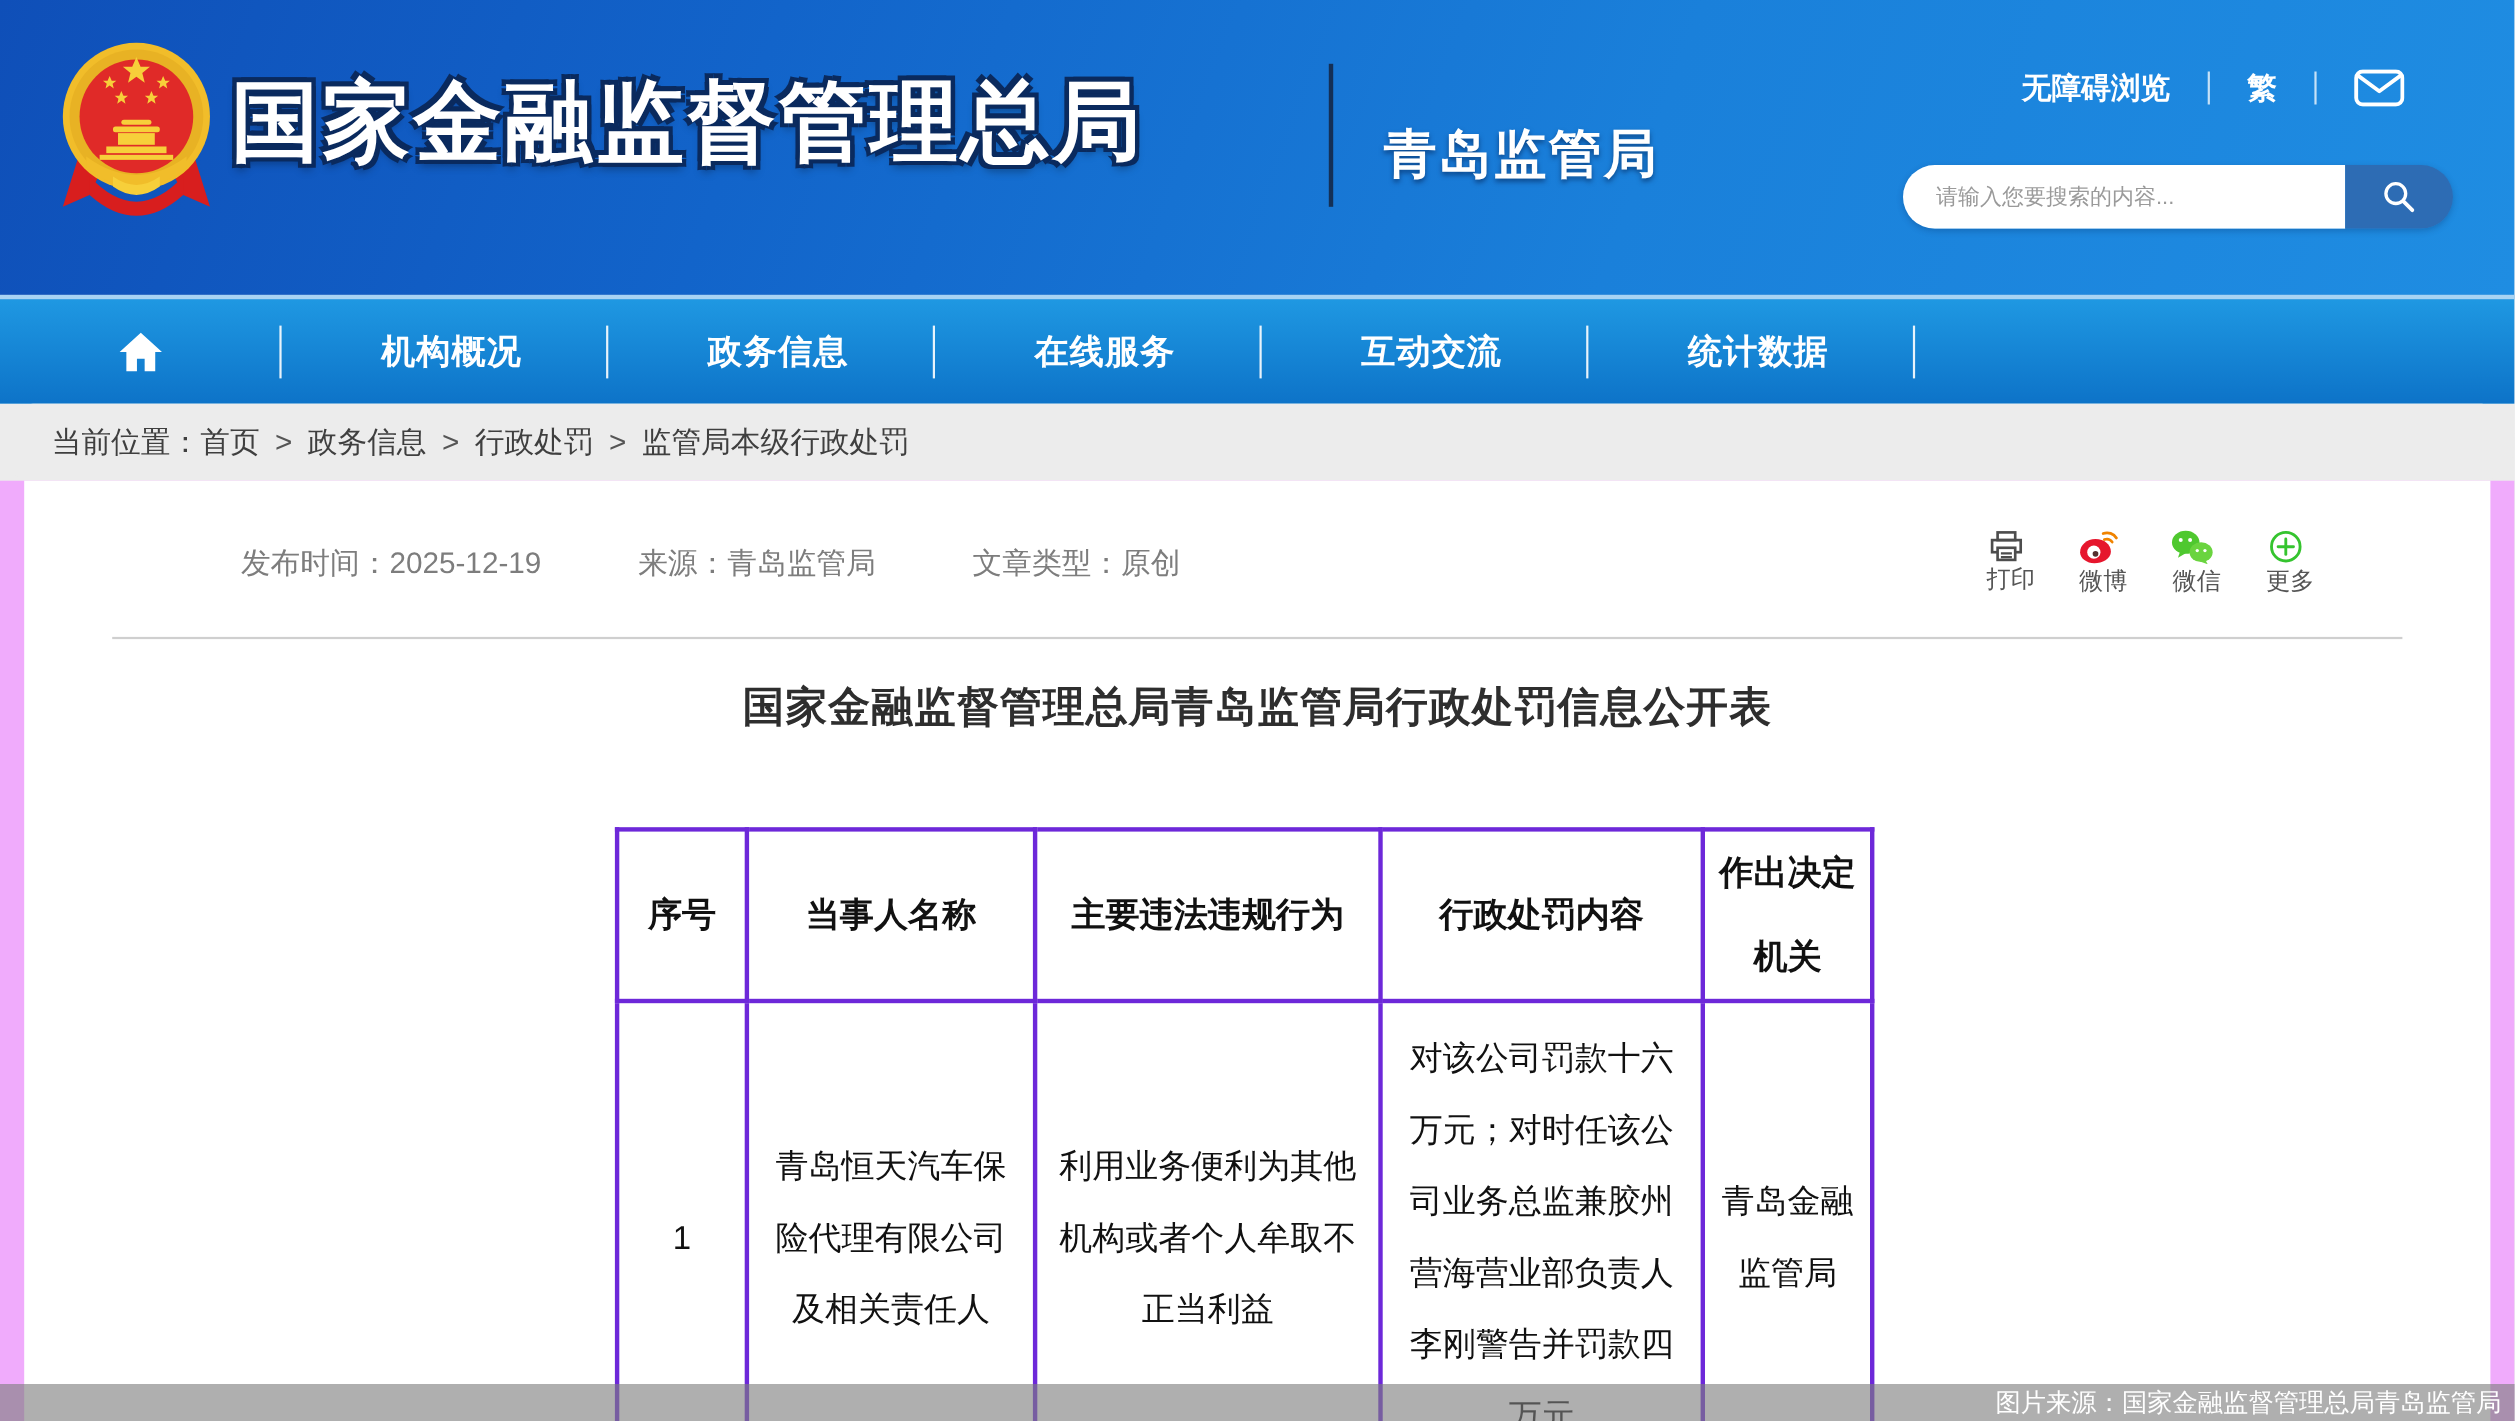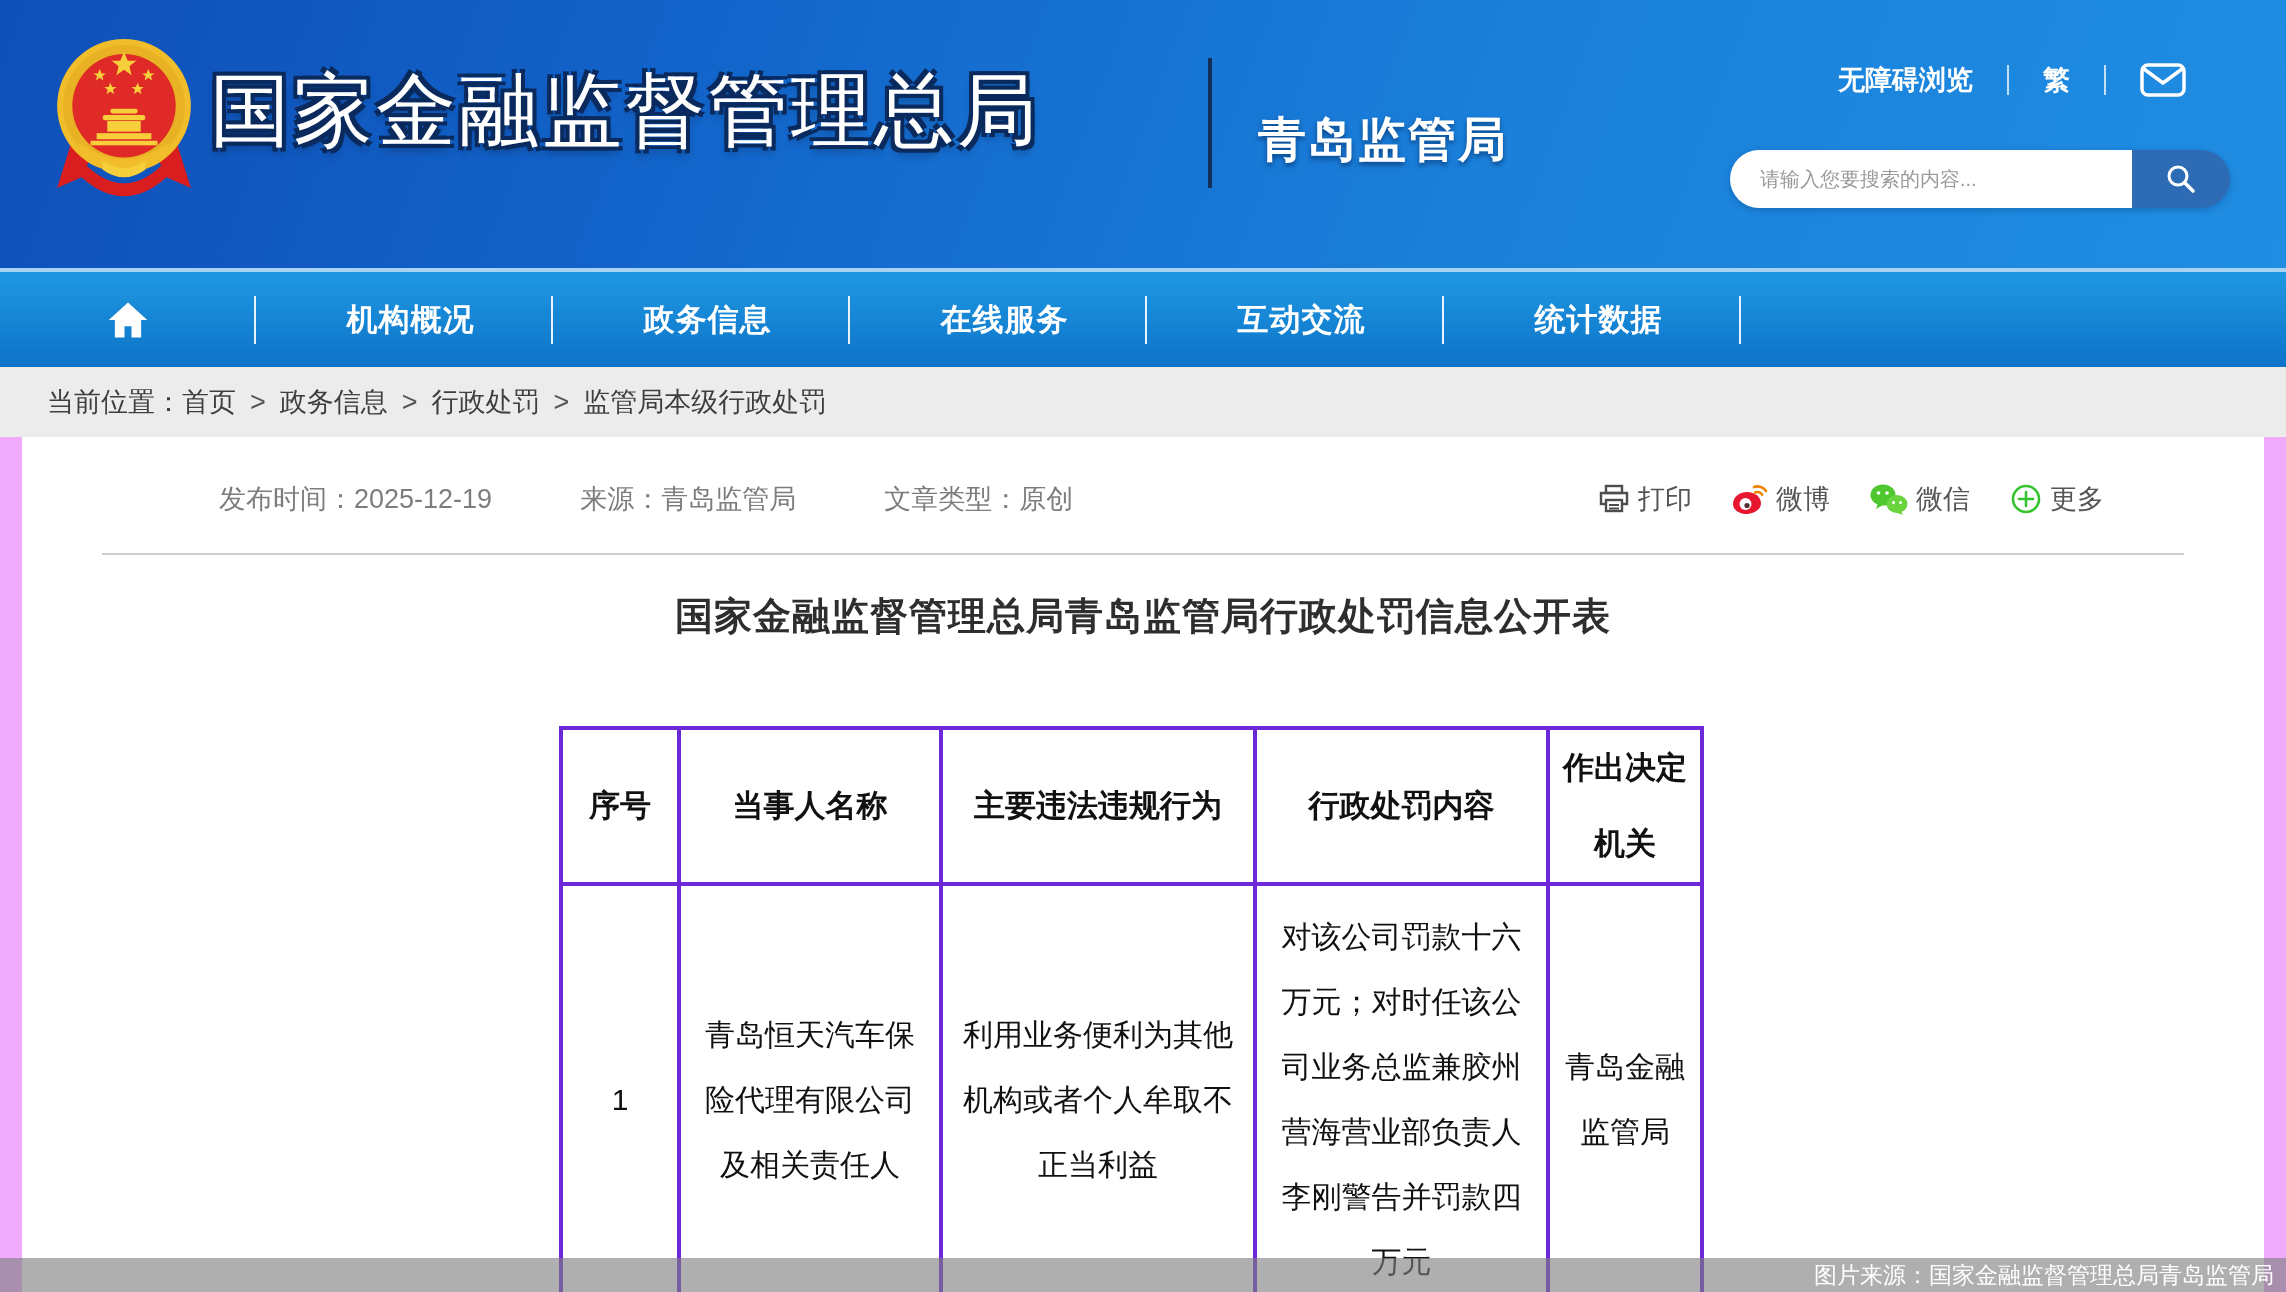--- a/index.html
+++ b/index.html
@@ -3,21 +3,21 @@
 <meta charset="utf-8">
 <style>
   * { margin:0; padding:0; box-sizing:border-box; }
   html,body { width:2286px; height:1292px; overflow:hidden;
     font-family:"Liberation Sans","DejaVu Sans",sans-serif; background:#ececec; }
 
   
   .header { position:relative; height:268px;
     background:linear-gradient(110deg,#0f4fb8 0%,#1264ca 30%,#1a80da 65%,#1f8de2 100%); }
   .emblem { position:absolute; left:48px; top:28px; width:152px; height:186px; }
-  .site-title { position:absolute; left:210px; top:58px; font-size:80px; font-weight:400;
+  .site-title { position:absolute; left:210px; top:58px; font-size:80px; font-weight:700;
     color:#ffffff; letter-spacing:3px;
     text-shadow:4px 4px 0 #0a2a5e,-4px 4px 0 #0a2a5e,4px -4px 0 #0a2a5e,-4px -4px 0 #0a2a5e,0 6px 8px rgba(0,0,0,.35); }
   .header-divider { position:absolute; left:1208px; top:58px; width:4px; height:130px;
     background:#14233f; opacity:.85; }
   .bureau-title { position:absolute; left:1258px; top:108px; font-size:48px; font-weight:800;
     color:#ffffff; text-shadow:0 3px 5px rgba(0,25,70,.55); letter-spacing:2px; }
 
   .top-links { position:absolute; right:100px; top:62px; display:flex; align-items:center;
     color:#fff; font-size:27px; font-weight:700; }
   .top-links .vsep { width:2px; height:30px; background:rgba(255,255,255,.75); margin:0 34px; }
@@ -50,21 +50,21 @@
 
   
   .content-wrap { height:958px; background:#f0abfc; padding:0 22px; }
   .panel { background:#ffffff; height:100%; position:relative; }
 
   .meta-row { display:flex; align-items:center; padding:44px 160px 0 197px;
     font-size:27px; color:#7d7d7d; }
   .meta-item { margin-right:88px; white-space:nowrap; }
   .actions { margin-left:auto; display:flex; align-items:center; }
   .action { display:flex; align-items:center; margin-left:40px; cursor:pointer;
-    font-size:27px; color:#555; }
+    font-size:22px; color:#555;flex-direction:column; }
   .action svg { margin-right:8px; display:block; }
 
   .meta-divider { margin:36px 80px 0 80px; border-bottom:2px solid #cfcfcf; }
 
   .article-title { margin-top:36px; text-align:center; font-size:38px; font-weight:800;
     color:#2e2e2e; letter-spacing:1px; }
 
   table.penalty { border-collapse:collapse; margin:84px 0 0 537px; table-layout:fixed;
     background:#fff; }
   table.penalty th, table.penalty td { border:4px solid #6d28d9; text-align:center;

